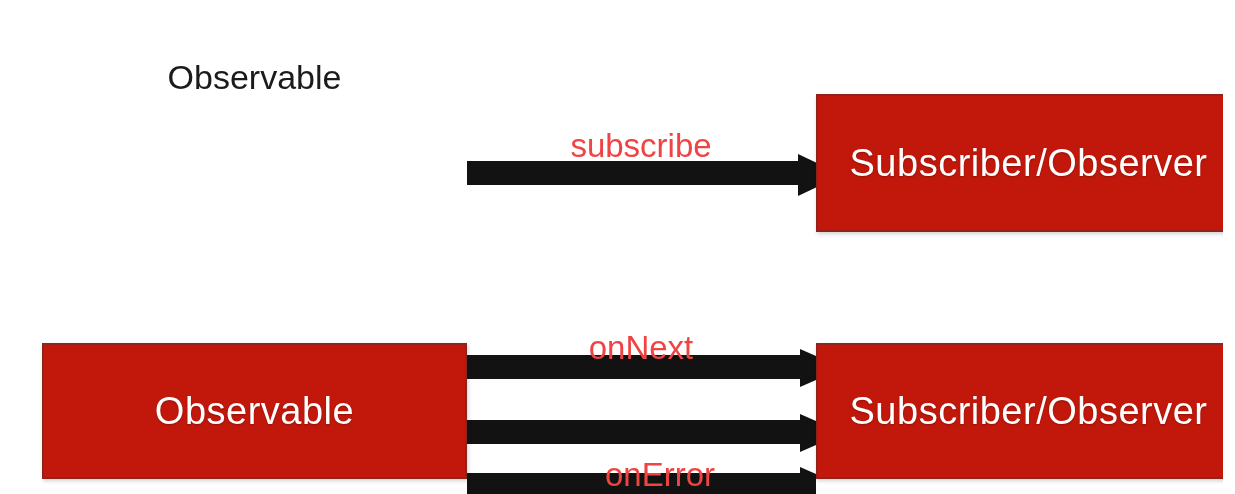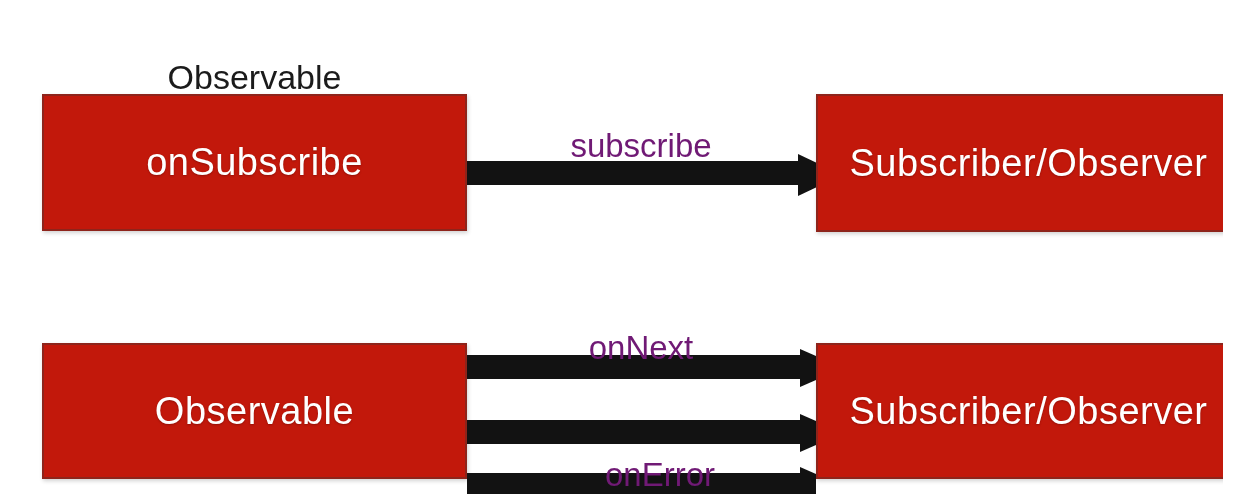--- a/index.html
+++ b/index.html
@@ -69,39 +69,36 @@
   .head-oncomplete { left: 776px; top: 390px; border-width: 7px 0 7px 16px; }
   .line-onerror    { left: 443px; top: 449px; width: 334px; height: 2px; }
   .head-onerror    { left: 776px; top: 443px; border-width: 7px 0 7px 16px; }
 
   .arrow-label {
     position: absolute;
     left: 443px;
     width: 348px;
     text-align: center;
     font-size: 33px;
-    color: #701a75;
+    color: #ef4444;
     line-height: 36px;
     white-space: nowrap;
   }
   .label-subscribe  { top: 92px;  }
   .label-onnext     { top: 294px; text-align: center; }
   .label-oncomplete { top: 361px; }
   .label-onerror    { top: 421px; margin-left: 19px; }
 </style>
 </head>
 <body>
 
 <div class="canvas">
 
   <div class="section-title">Observable</div>
 
-  <div class="box box-top-left">
-    <span class="box-label">onSubscribe</span>
-  </div>
 
   <div class="arrow-line line-subscribe"></div>
   <div class="arrow-head head-subscribe"></div>
   <div class="arrow-label label-subscribe">subscribe</div>
 
   <div class="box box-top-right">
     <span class="box-label">Subscriber/Observer</span>
   </div>
 
   <div class="box box-bottom-left">

